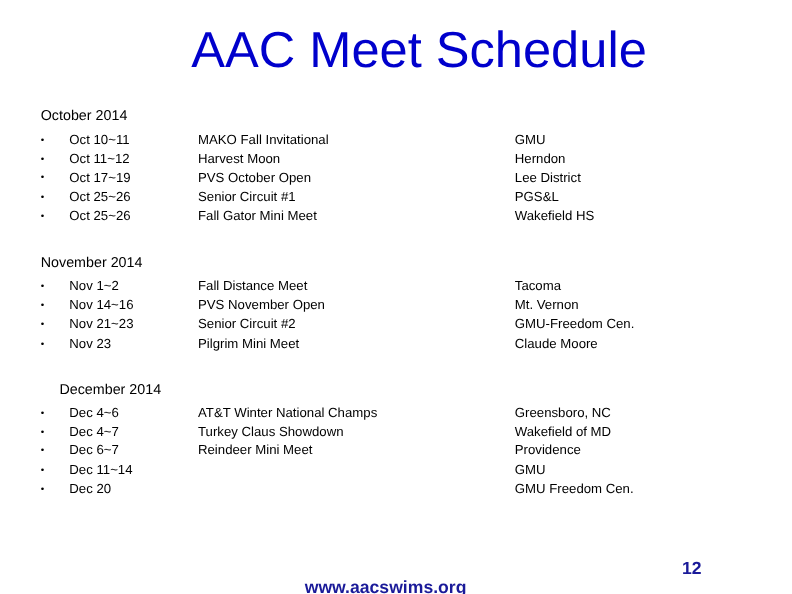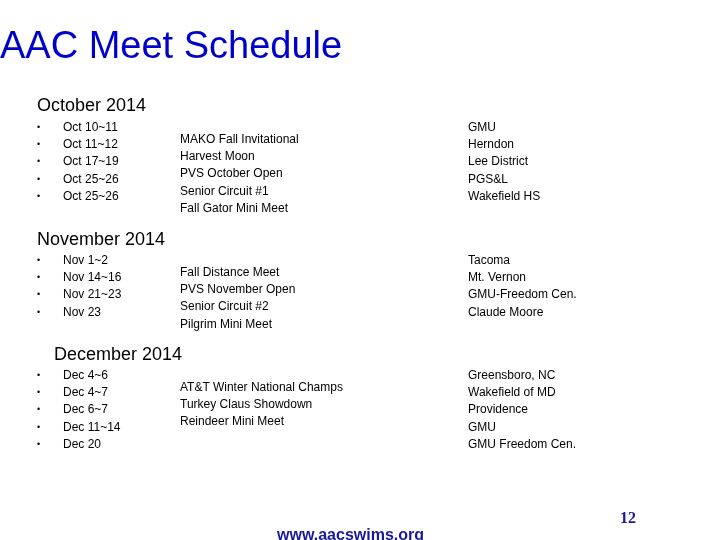--- a/index.html
+++ b/index.html
@@ -13,29 +13,29 @@
       position: relative;
       overflow: hidden;
       font-family: "Liberation Sans", sans-serif;
       color: #000000;
     }
     .slide-title {
       position: absolute;
       left: 0;
       width: 588px;
       top: 22px;
-      text-align: left;
-      font-size: 38px;
+      text-align: right;
+      font-size: 46px;
       color: #0000cc;
       line-height: 46px;
     }
     .section-heading {
       position: absolute;
       left: 37px;
-      font-size: 18px;
+      font-size: 13px;
       line-height: 22px;
       font-weight: normal;
       color: #000000;
       margin: 0;
     }
     .event-list {
       position: absolute;
       left: 0;
       width: 720px;
       margin: 0;
@@ -56,21 +56,21 @@
       line-height: 17px;
     }
     .event-date {
       position: absolute;
       left: 63px;
       top: 0;
     }
     .event-name {
       position: absolute;
       left: 180px;
-      top: 12px;
+      top: 0;
       white-space: nowrap;
     }
     .event-location {
       position: absolute;
       left: 468px;
       top: 0;
       white-space: nowrap;
     }
     .footer-url {
       position: absolute;
@@ -83,21 +83,20 @@
       margin-top: 17px;
     }
     .page-number {
       position: absolute;
       left: 620px;
       top: 508px;
       font-size: 16px;
       font-weight: bold;
       color: #1a1a99;
       line-height: 20px;
-      font-family: Liberation Serif, serif;
     }
   </style>
 </head>
 <body>
 
 <div>
 
   <div class="slide-title">AAC Meet Schedule</div>
 
   <h2 class="section-heading" style="top:94px;">October 2014</h2>

